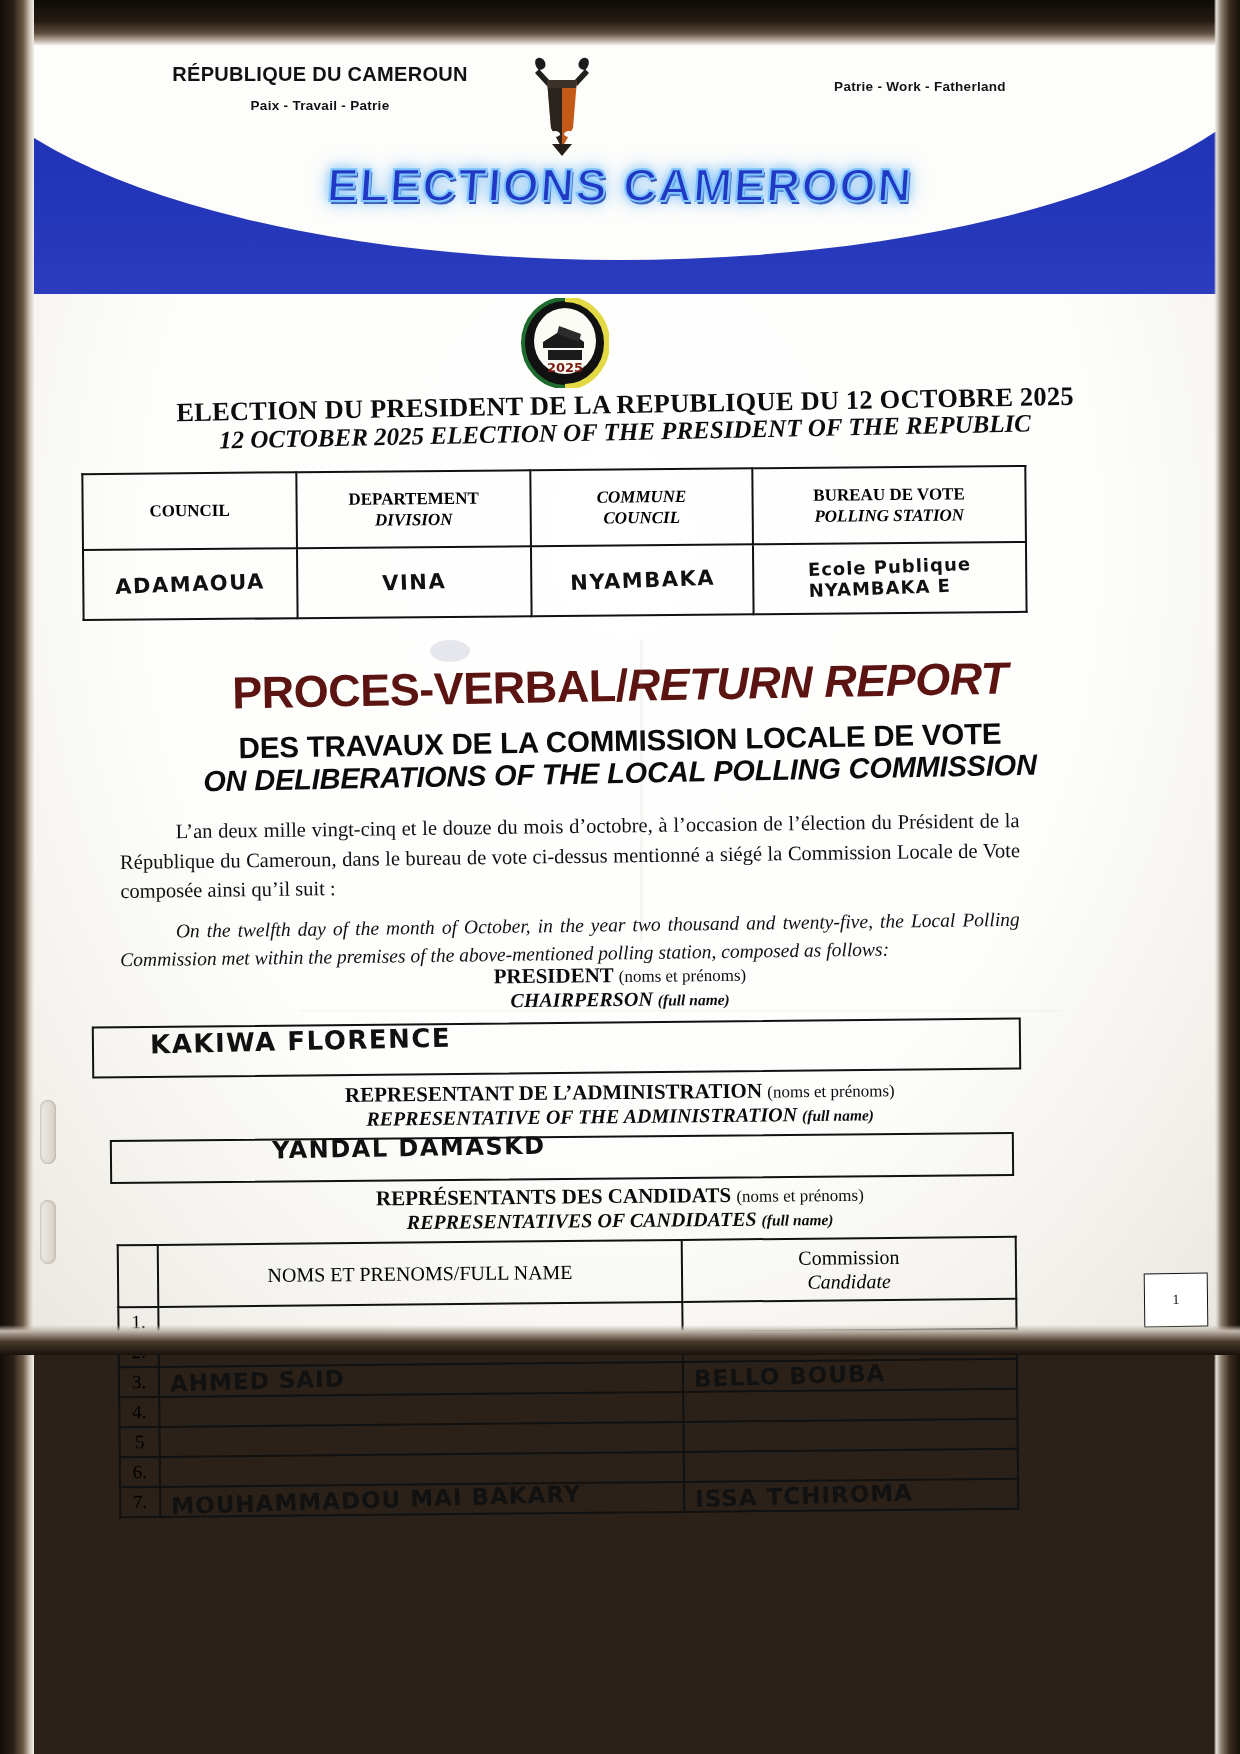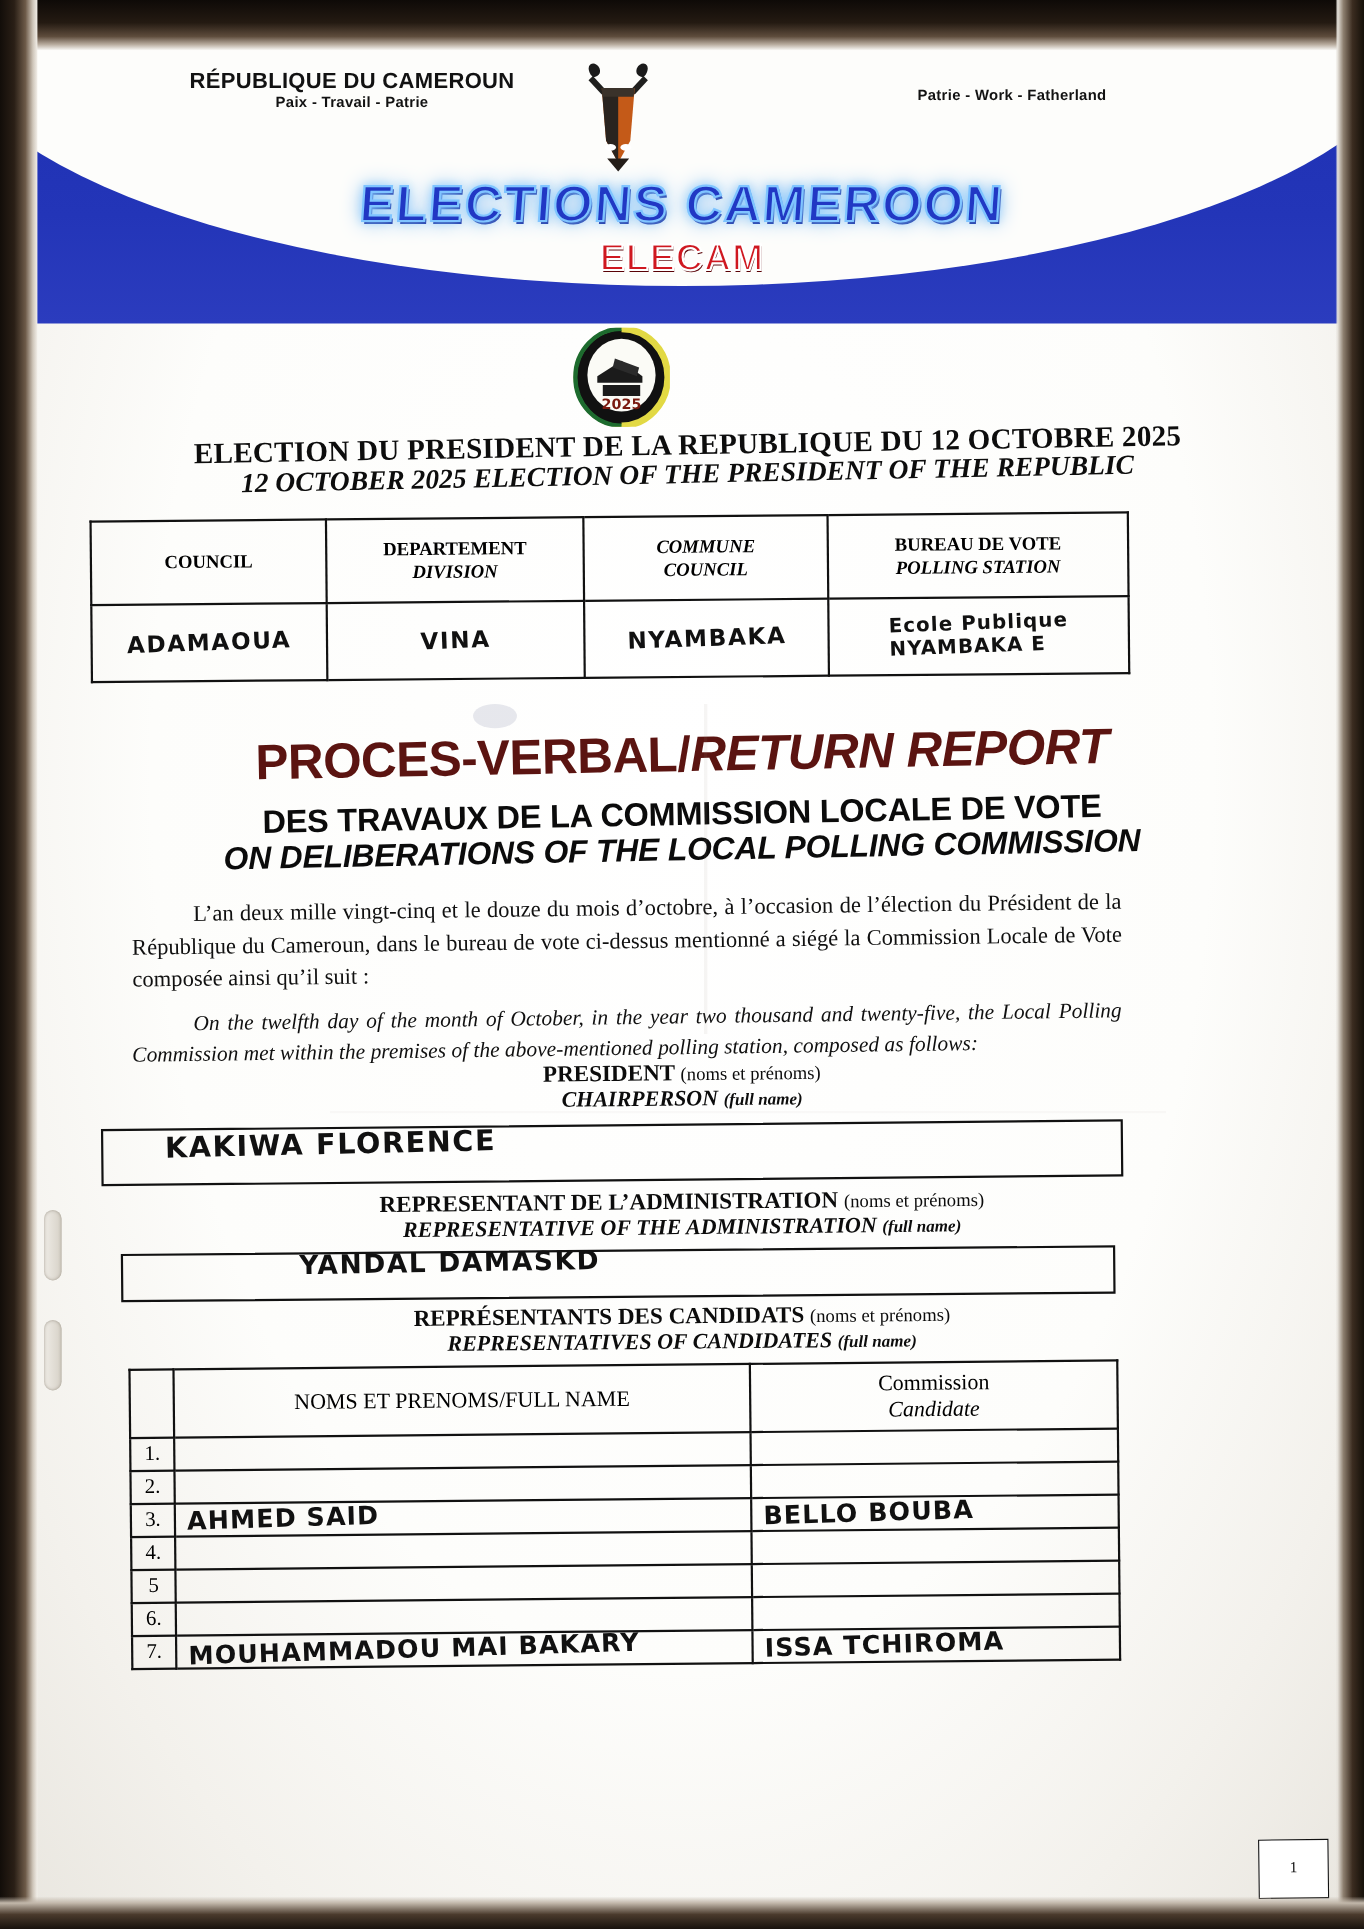--- a/index.html
+++ b/index.html
@@ -5,21 +5,21 @@
   html,body{margin:0;padding:0;}
   body{
     width:1240px;height:1754px;
     background:#2b2118;
     font-family:"Liberation Serif", serif;
     overflow:hidden;
     position:relative;
   }
   
   #paper{
-    position:absolute; left:0; top:0; width:1240px; height:1754px;
+    position:absolute; left:0; top:0; width:1240px; height:1355px;
     background:
       radial-gradient(ellipse at 50% 40%, #ffffff 0%, #fdfdfb 55%, #f3f1ec 80%, #e8e5de 100%);
   }
   
   .edge-left{position:absolute;left:0;top:0;width:34px;height:1754px;
     background:linear-gradient(90deg,#120d09 0%,#2a1f16 38%,#6d5a48 68%,#cfc6ba 88%,#f2efe9 100%);}
   .edge-top-dark{position:absolute;left:0;top:0;width:1240px;height:46px;
     background:linear-gradient(180deg,#0e0a07 0%,#241a12 45%,#5e4c3c 72%,#b9ada0 88%,rgba(245,243,238,0) 100%);}
   .edge-right{position:absolute;right:0;top:0;width:26px;height:1754px;
     background:linear-gradient(270deg,#151009 0%,#3b2c20 40%,#8d7f6f 72%,#e6e2db 92%,rgba(250,249,246,0) 100%);}
@@ -36,21 +36,21 @@
     border-bottom-left-radius:12px;
   }
   
   #whitecurve{
     position:absolute;left:-60px;top:-300px;width:1360px;height:560px;
     background:#fdfdfb;border-radius:0 0 52% 52%/0 0 46% 46%;
   }
   .banner-text{position:absolute;color:#121212;text-align:center;}
   .ctry{font-family:"Liberation Sans",sans-serif;font-weight:bold;letter-spacing:.3px;}
   #fr-country{left:120px;top:63px;width:400px;font-size:20px;}
-  #fr-motto{left:120px;top:85px;width:400px;font-size:13.5px;font-weight:bold;}
+  #fr-motto{left:120px;top:98px;width:400px;font-size:13.5px;font-weight:bold;}
   #en-country{left:720px;top:52px;width:400px;font-size:20px;}
   #en-motto{left:720px;top:79px;width:400px;font-size:13.5px;font-weight:bold;}
 
   #coat{position:absolute;left:517px;top:52px;width:90px;height:110px;}
   #elecam-word{
     position:absolute;left:0;right:0;top:158px;text-align:center;
     font-family:"Liberation Sans",sans-serif;font-weight:bold;font-size:46px;
     letter-spacing:2px;color:#2138c4;
     -webkit-text-stroke:2px #7fc4ff;
     text-shadow:0 0 9px #8fd0ff,0 0 18px #5fa8f0,2px 3px 0 #17249a;
@@ -168,21 +168,20 @@
       <path d="M68 17 L56 30 L60 34 L72 21 Z" fill="#20201e"></path>
       <path d="M30 28 L60 28 L56 76 L45 96 L34 76 Z" fill="#c45a18"></path>
       <path d="M45 28 L30 28 L34 76 L45 96 Z" fill="#2a241f"></path>
       <path d="M30 28 L60 28 L59 36 L31 36 Z" fill="#3a322a"></path>
       <ellipse cx="38" cy="82" rx="5" ry="3" fill="#fff"></ellipse>
       <ellipse cx="52" cy="82" rx="5" ry="3" fill="#fff"></ellipse>
       <path d="M35 92 L45 104 L55 92 Z" fill="#241d18"></path>
     </svg>
 
     <div id="elecam-word">ELECTIONS CAMEROON</div>
-    <div id="elecam-small">ELECAM</div>
   </div>
 
   <svg id="seal" viewBox="0 0 88 90">
     <ellipse cx="44" cy="45" rx="42" ry="44" fill="#111"></ellipse>
     <ellipse cx="44" cy="45" rx="42" ry="44" fill="none" stroke="#d9cf3a" stroke-width="3"></ellipse>
     <path d="M44 1 a42 44 0 0 1 0 88" fill="none" stroke="#e2d944" stroke-width="6"></path>
     <path d="M44 1 a42 44 0 0 0 0 88" fill="none" stroke="#1d6b2e" stroke-width="4"></path>
     <ellipse cx="44" cy="43" rx="31" ry="33" fill="#fbfbf6"></ellipse>
     <path d="M22 44 L44 30 L63 44 L63 50 L22 50 Z" fill="#1b1b1b"></path>
     <path d="M38 28 L60 36 L58 44 L36 36 Z" fill="#2b2b2b"></path>

